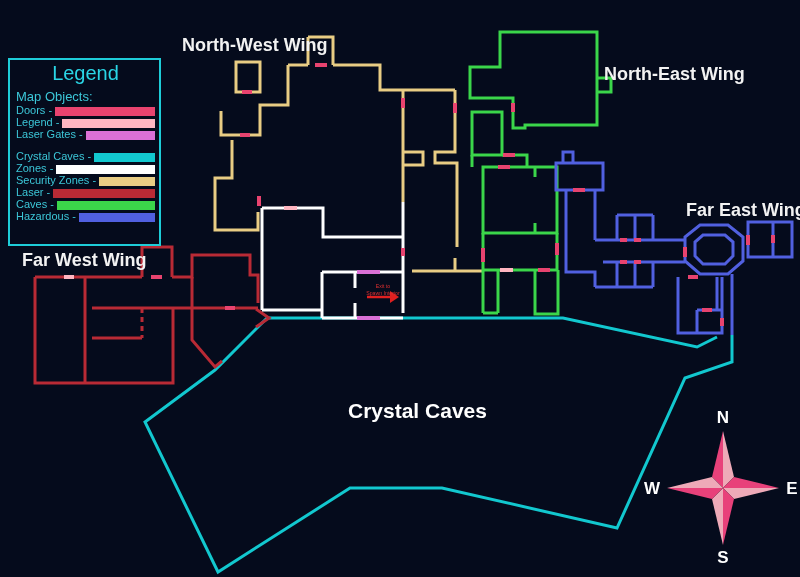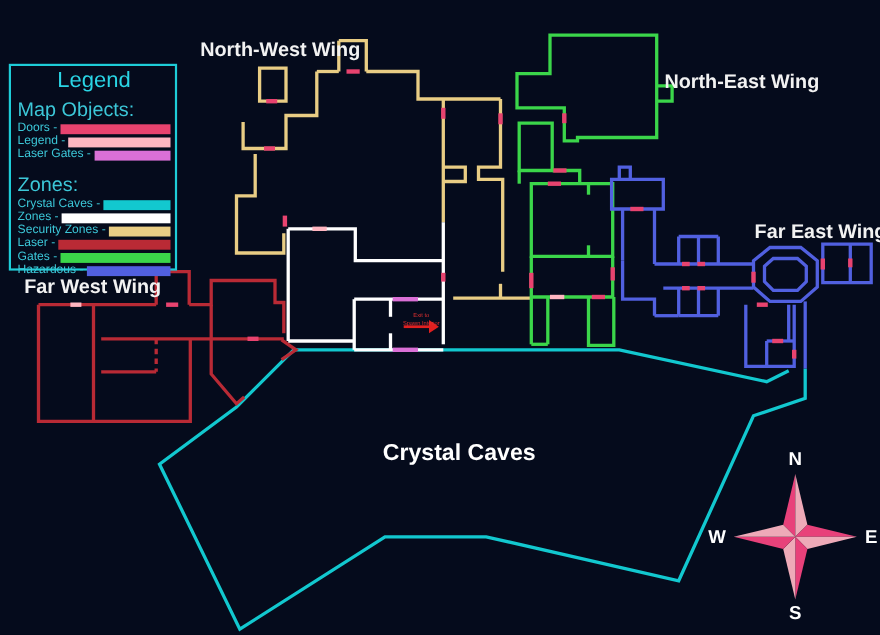--- a/index.html
+++ b/index.html
@@ -2,21 +2,21 @@
 <html><head>
 <meta charset="utf-8">
 <style>
   html,body{margin:0;padding:0;background:#050b1c;}
   .stage{position:relative;width:800px;height:577px;background:#050b1c;overflow:hidden;
          font-family:"Liberation Sans",sans-serif;}
   svg{position:absolute;left:0;top:0;}
   .legend{position:absolute;left:8px;top:22px;width:153px;height:188px;
           border:2px solid #1ecdd8;padding:2px 4px 4px 6px;box-sizing:border-box;margin-top:36px;}
   .legend-title{text-align:center;color:#2ad5e5;font-size:20px;margin:0 0 4px 0;}
-  .legend-header{color:#3cc7d8;font-size:18px;margin-top:2px;}
+  .legend-header{color:#3cc7d8;font-size:13px;margin-top:2px;}
   .legend-row{display:flex;align-items:flex-end;height:11px;margin:1px 0;}
   .legend-row span{color:#3cc7d8;font-size:11px;white-space:nowrap;}
   .legend-row .sw{flex:1;height:9px;margin-left:3px;}
   .zones-gap{height:9px;}
   .maplabel{fill:#f2f2f2;font-family:"Liberation Sans",sans-serif;font-size:18px;font-weight:600;}
   .biglabel{fill:#ffffff;font-family:"Liberation Sans",sans-serif;font-size:21px;font-weight:700;}
   .compassletter{fill:#ffffff;font-family:"Liberation Sans",sans-serif;font-size:17px;font-weight:600;text-anchor:middle;}
   .spawnnote{fill:#e03030;font-family:"Liberation Sans",sans-serif;font-size:5.2px;text-anchor:middle;}
 </style>
 </head>
@@ -193,39 +193,38 @@
     <div class="legend-row">
       <span>Legend -</span>
       <div class="sw" style="background: rgb(255, 182, 193);"></div>
     </div>
     <div class="legend-row">
       <span>Laser Gates -</span>
       <div class="sw" style="background: rgb(218, 112, 214);"></div>
     </div>
 
     <div class="zones-gap"></div>
-    <div class="legend-header">Zones:</div>
     <div class="legend-row">
       <span>Crystal Caves -</span>
       <div class="sw" style="background: rgb(18, 200, 207);"></div>
     </div>
     <div class="legend-row">
       <span>Zones -</span>
       <div class="sw" style="background: rgb(255, 255, 255);"></div>
     </div>
     <div class="legend-row">
       <span>Security Zones -</span>
       <div class="sw" style="background: rgb(233, 205, 132);"></div>
     </div>
     <div class="legend-row">
       <span>Laser -</span>
       <div class="sw" style="background: rgb(185, 42, 53);"></div>
     </div>
     <div class="legend-row">
-      <span>Gates -</span>
+      <span>Caves -</span>
       <div class="sw" style="background: rgb(59, 214, 74);"></div>
     </div>
     <div class="legend-row">
       <span>Hazardous -</span>
       <div class="sw" style="background: rgb(81, 96, 224);"></div>
     </div>
   </div>
 
 </div>
 

